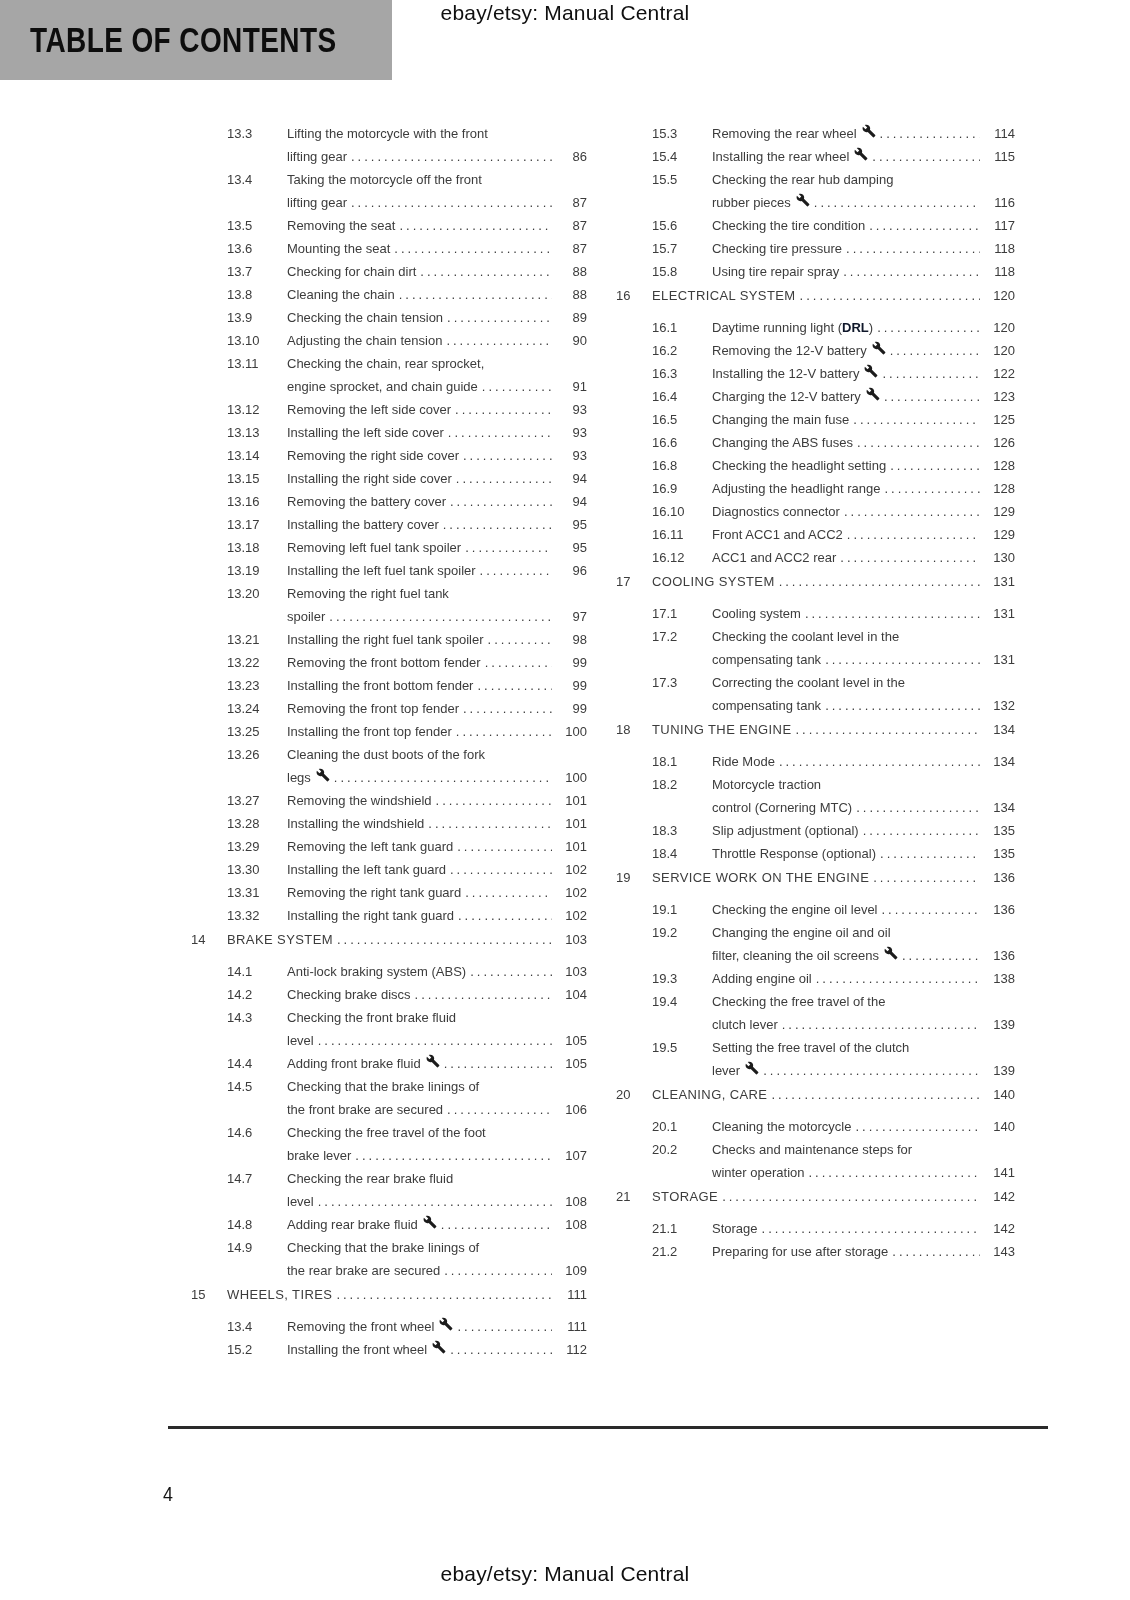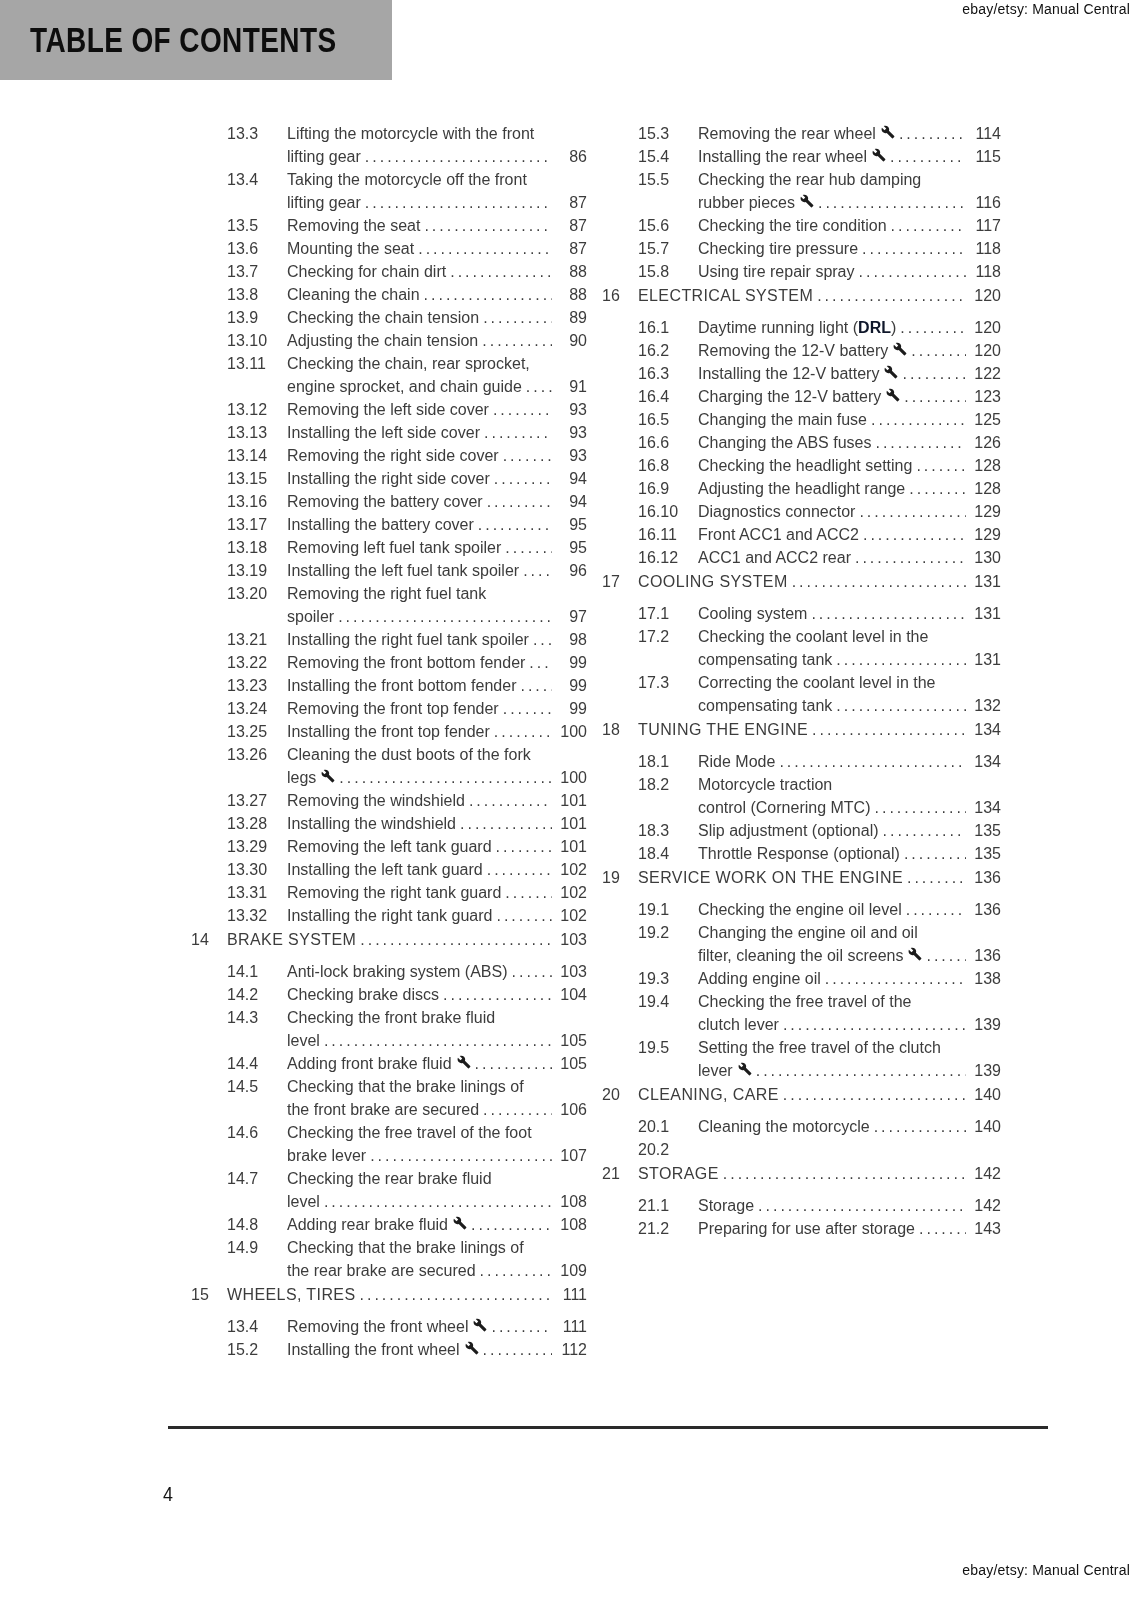--- a/index.html
+++ b/index.html
@@ -7,22 +7,22 @@
   body {
     width: 1130px; height: 1600px;
     position: relative;
     font-family: "Liberation Sans", "DejaVu Sans", sans-serif;
     color: #3c3c3c;
     overflow: hidden;
   }
   .watermark {
     position: absolute;
     left: 0; width: 100%;
-    text-align: right;
-    font-size: 14px;
+    text-align: center;
+    font-size: 21px;
     color: #101010;
     letter-spacing: 0.2px;
   }
   .watermark.top { top: 1px; }
   .watermark.bottom { top: 1562px; }
   .title-box {
     position: absolute;
     top: 0; left: 0;
     width: 392px; height: 80px;
     background: #a6a6a6;
@@ -34,25 +34,25 @@
     color: #0d0d0d;
     white-space: nowrap;
     transform: scaleX(0.8);
     transform-origin: left center;
     margin-left: 30px;
     letter-spacing: 0.5px;
   }
   .toc-col {
     position: absolute;
     top: 122px;
-    font-size: 16px;
+    font-size: 13px;
     line-height: 23px;
   }
   #col-left  { left: 185px; width: 402px; }
-  #col-right { left: 596px; width: 405px; }
+  #col-right { left: 610px; width: 405px; }
   .row { display: flex; align-items: flex-start; }
   .row .num { flex: 0 0 auto; }
   .row.section { margin-top: 1px; margin-bottom: 9px; }
   .row.section .num { width: 42px; padding-left: 6px; }
   .row.section .txt { letter-spacing: 0.4px; }
   .row.sub { padding-left: 42px; }
   .row.sub .num { width: 60px; }
   .body { flex: 1 1 auto; min-width: 0; }
   .line { display: block; }
   .line.last { display: flex; align-items: baseline; }
@@ -962,20 +962,28 @@
       <span class="body">
         <span class="line last">
           <span class="txt">Cleaning the motorcycle</span>
           <span class="leader"></span>
           <span class="pg">140</span>
         </span>
       </span>
     </div>
     <div class="row sub">
       <span class="num">20.2</span>
+      <span class="body">
+        <span class="line"><span class="txt">Checks and maintenance steps for</span></span>
+        <span class="line last">
+          <span class="txt">winter operation</span>
+          <span class="leader"></span>
+          <span class="pg">141</span>
+        </span>
+      </span>
     </div>
     <div class="row section">
       <span class="num">21</span>
       <span class="body">
         <span class="line last">
           <span class="txt">STORAGE</span>
           <span class="leader"></span>
           <span class="pg">142</span>
         </span>
       </span>

